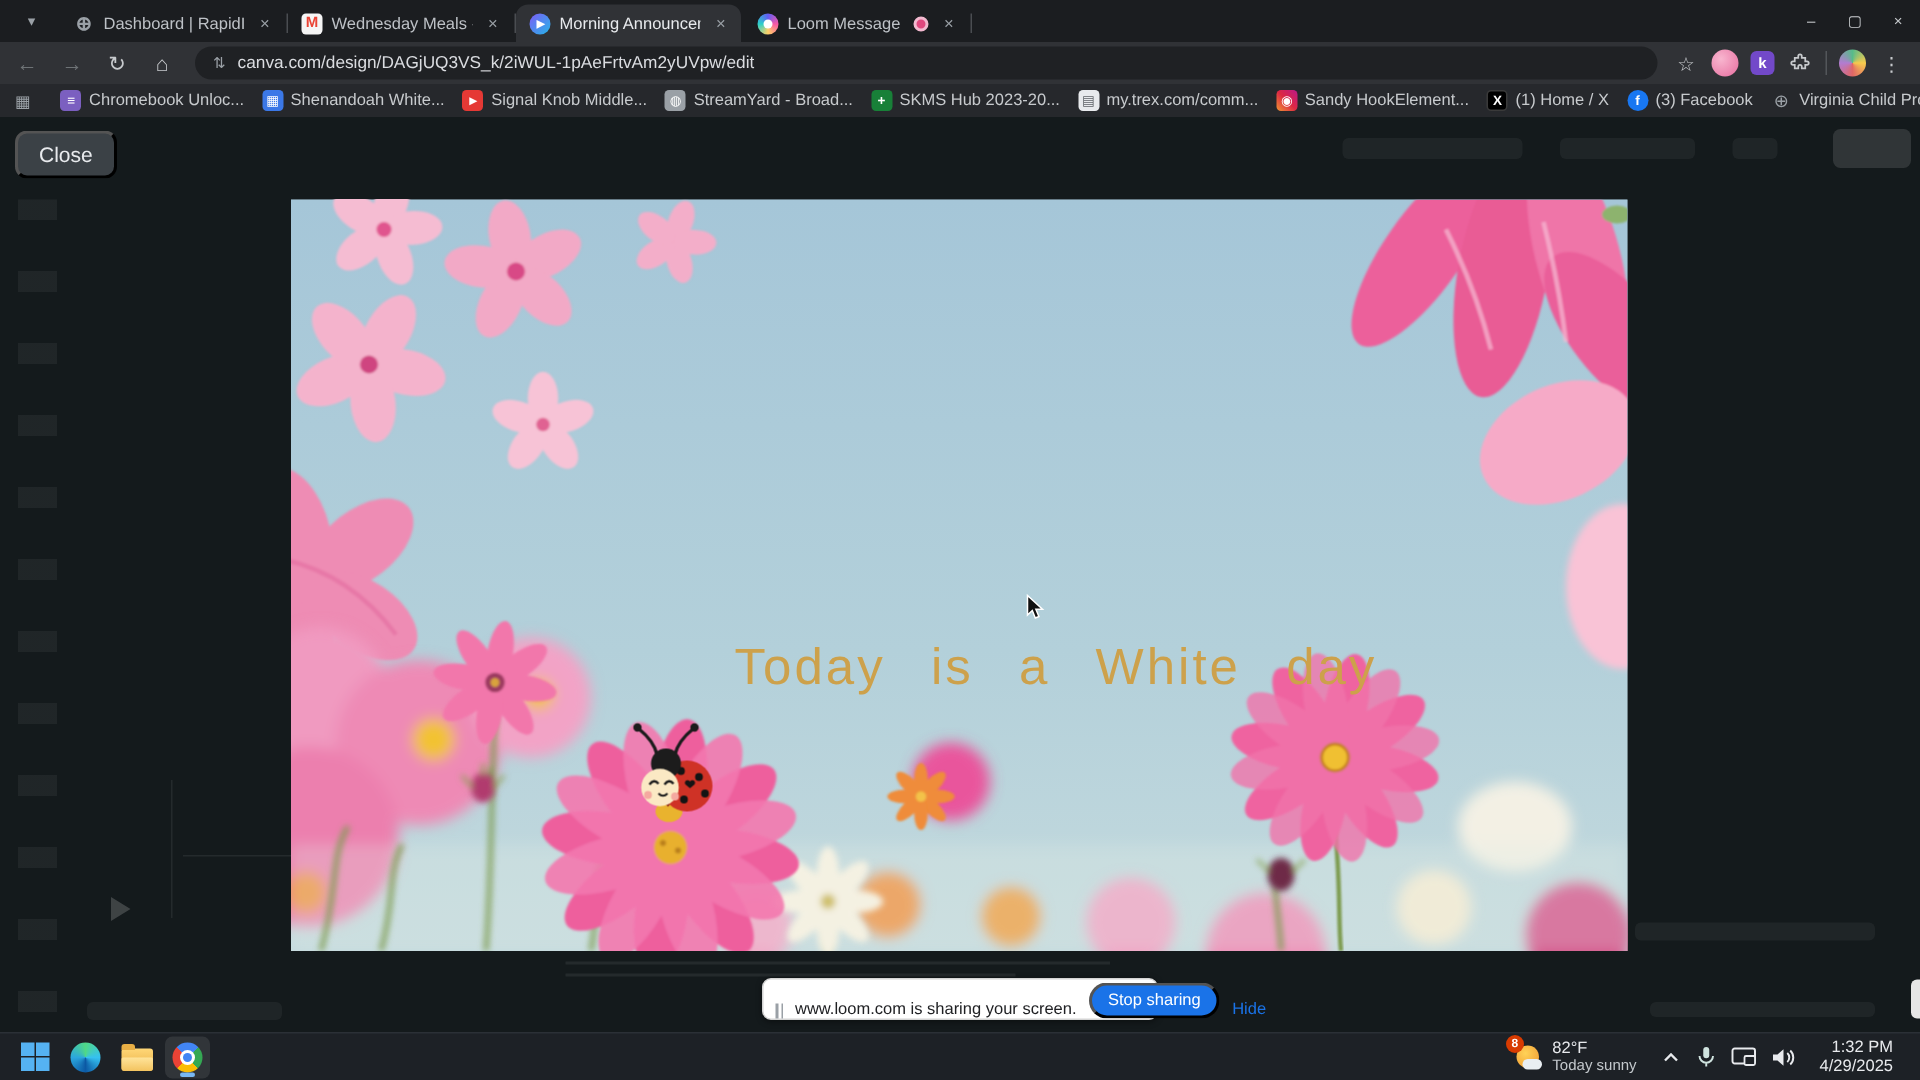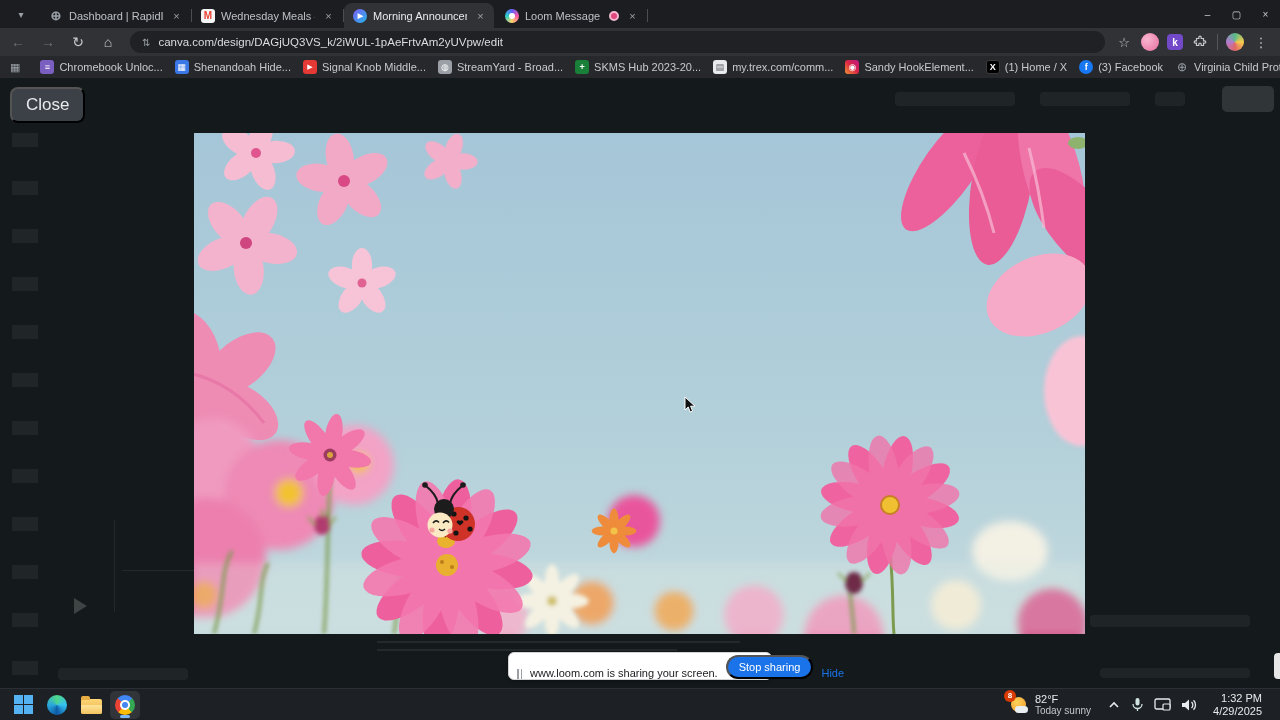--- a/index.html
+++ b/index.html
@@ -46,21 +46,21 @@
   .bm-ic{width:14px;height:14px;border-radius:3px;display:flex;align-items:center;justify-content:center;font-size:9px;color:#fff;flex:0 0 14px}
   .ic-list{background:#7b5fc0}.ic-grid{background:#3b78e7}.ic-yt{background:#e53935;font-size:7px}
   .ic-sy{background:#9aa0a6}.ic-plus{background:#188038;font-weight:bold}.ic-doc{background:#e8eaed;color:#5f6368}
   .ic-ig{background:linear-gradient(45deg,#f09433,#dc2743,#bc1888)}
   .ic-x{background:#000;border:1px solid #3a3a3a;font-weight:bold;font-size:9px}
   .ic-fb{background:#1877f2;border-radius:50%;font-weight:bold}
   .ic-glb{background:transparent;color:#9aa0a6;font-size:12px}
 
   
   .content{position:absolute;left:0;top:78px;width:1280px;height:610px;background:#141a1c;overflow:hidden}
-  .close-btn{position:absolute;left:10px;top:9px;background:#3b4146;color:#e8eaed;font-size:17px;padding:6px 14px;border-radius:8px}
+  .close-btn{position:absolute;left:10px;top:9px;background:#3b4146;color:#e8eaed;font-size:14px;padding:6px 14px;border-radius:8px}
   .faint{position:absolute;background:rgba(255,255,255,.05);border-radius:4px}
   .faint-col{position:absolute;left:12px;top:55px;width:26px;height:545px;background:repeating-linear-gradient(to bottom,rgba(255,255,255,.05) 0 14px,transparent 14px 48px)}
   .faint-play{position:absolute;left:74px;top:520px;width:0;height:0;border-left:13px solid rgba(255,255,255,.18);border-top:8px solid transparent;border-bottom:8px solid transparent}
   .faint-line{position:absolute;background:rgba(255,255,255,.07)}
   .faint-box{position:absolute;background:rgba(255,255,255,.12);border-radius:5px}
 
   .slide{position:absolute;left:194px;top:55px;width:891px;height:501px;overflow:hidden;background:linear-gradient(#a7c7d9,#b5d1da 60%,#c3d9de)}
   .slide svg{position:absolute;inset:0}
   .slide-text{position:absolute;width:100%;text-align:center;color:#cda14b;letter-spacing:2px;word-spacing:.55em;white-space:nowrap}
   .line1{top:42px;font-size:52px}
@@ -172,21 +172,21 @@
   <div class="bookmarks">
     <span class="bm-apps">▦</span>
     <span class="bm-div"></span>
 
     <div class="bm">
       <span class="bm-ic ic-list">≡</span>
       <span>Chromebook Unloc...</span>
     </div>
     <div class="bm">
       <span class="bm-ic ic-grid">▦</span>
-      <span>Shenandoah Hide...</span>
+      <span>Shenandoah White...</span>
     </div>
     <div class="bm">
       <span class="bm-ic ic-yt">▶</span>
       <span>Signal Knob Middle...</span>
     </div>
     <div class="bm">
       <span class="bm-ic ic-sy">◍</span>
       <span>StreamYard - Broad...</span>
     </div>
     <div class="bm">
@@ -379,20 +379,21 @@
           <circle cx="250" cy="376" r="10" fill="#1c1c1c"></circle>
           <circle cx="246" cy="392" r="12.5" fill="#fbe9c4"></circle>
           <path d="M239,390 q3,-4 6,-0.5" stroke="#1c1c1c" stroke-width="1.6" fill="none"></path>
           <path d="M249,390 q3,-4 6,-0.5" stroke="#1c1c1c" stroke-width="1.6" fill="none"></path>
           <path d="M245,396 q3,3 6,0" stroke="#1c1c1c" stroke-width="1.4" fill="none"></path>
           <circle cx="238" cy="397" r="2.6" fill="#f5a9a0"></circle>
             <circle cx="256" cy="398" r="2.6" fill="#f5a9a0"></circle>
         </g>
       </svg>
 
+      <div class="slide-text line3">Today is a White day</div>
     </div>
 
     <svg class="cursor" width="14" height="18" viewBox="0 0 14 18">
       <path d="M1,1 L1,14 L4.2,11 L6.2,16 L8.6,15 L6.6,10.2 L11,10.2 Z" fill="#111" stroke="#fff" stroke-width="1"></path>
     </svg>
 
     <div class="loombar">
       <span class="drag">
           <i></i>
           <i></i>

